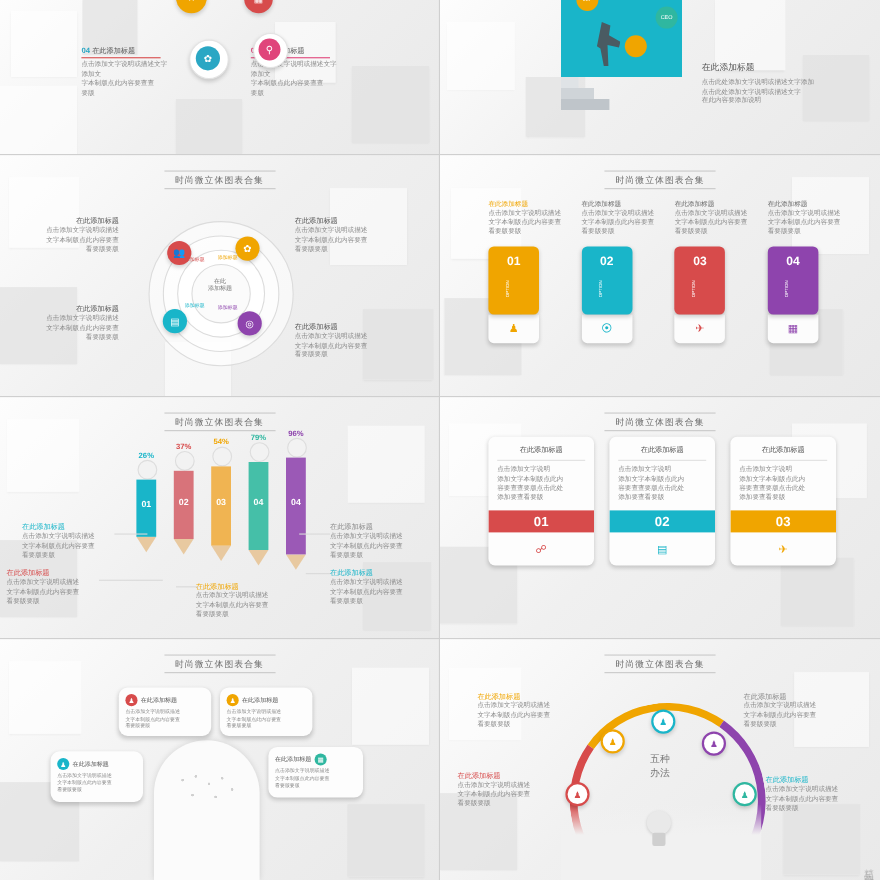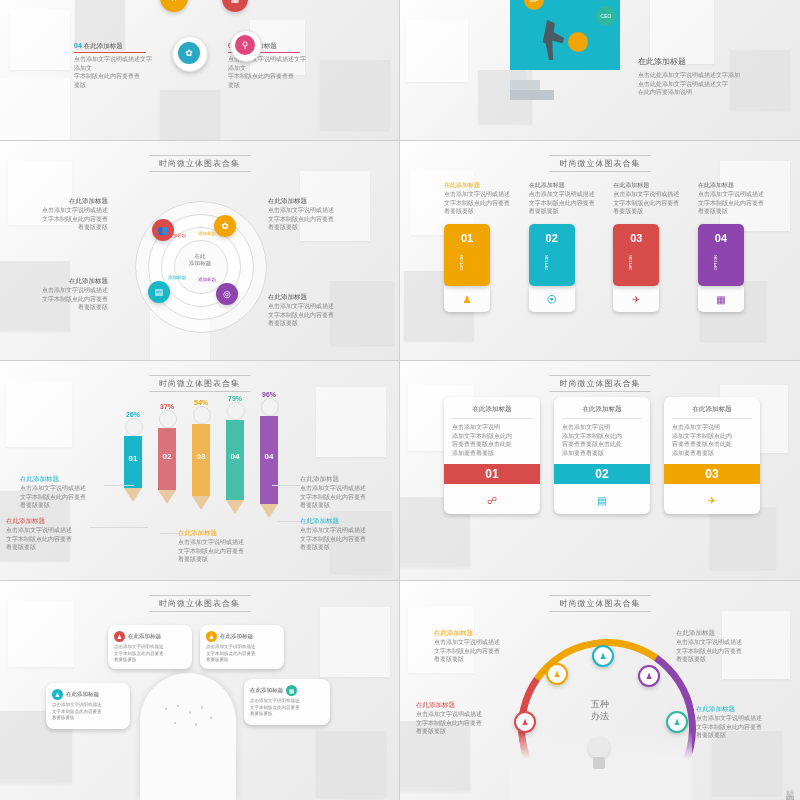--- a/index.html
+++ b/index.html
@@ -467,21 +467,21 @@
     <div class="bgsq d" style="left:312px;top:150px;width:70px;height:64px;"></div>
 
     <div class="stitle">时尚微立体图表合集</div>
 
     <div style="position:absolute;left:118px;top:58px;width:164px;height:164px;border-radius:50%;
                 border:7px solid transparent;
                 border-top-color:#f0a500;border-left-color:#d74b4b;border-right-color:#8e44ad;
                 transform:rotate(-10deg);"></div>
     <div style="position:absolute;left:110px;top:150px;width:182px;height:70px;background:linear-gradient(180deg,rgba(243,243,243,0) 0%,#f1f1f1 40%);"></div>
 
-    <div style="position:absolute;left:170px;top:118px;width:60px;text-align:center;font-size:9px;color:#777;white-space:pre-line;line-height:1.3;">五种
+    <div style="position:absolute;left:170px;top:104px;width:60px;text-align:center;font-size:9px;color:#777;white-space:pre-line;line-height:1.3;">五种
 办法</div>
 
     <div class="circle shadowed ic" style="position:absolute;left:114px;top:130px;width:18px;height:18px;background:#fff;border:2px solid #d74b4b;color:#d74b4b;font-size:8px;">♟</div>
     <div class="circle shadowed ic" style="position:absolute;left:146px;top:82px;width:18px;height:18px;background:#fff;border:2px solid #f0a500;color:#f0a500;font-size:8px;">♟</div>
     <div class="circle shadowed ic" style="position:absolute;left:192px;top:64px;width:18px;height:18px;background:#fff;border:2px solid #19b5c9;color:#19b5c9;font-size:8px;">♟</div>
     <div class="circle shadowed ic" style="position:absolute;left:238px;top:84px;width:18px;height:18px;background:#fff;border:2px solid #8e44ad;color:#8e44ad;font-size:8px;">♟</div>
     <div class="circle shadowed ic" style="position:absolute;left:266px;top:130px;width:18px;height:18px;background:#fff;border:2px solid #2fb7a0;color:#2fb7a0;font-size:8px;">♟</div>
 
     <div class="circle" style="position:absolute;left:188px;top:156px;width:22px;height:22px;background:#e9e9e9;box-shadow:0 1px 3px rgba(0,0,0,0.15);"></div>
     <div style="position:absolute;left:193px;top:176px;width:12px;height:12px;background:#cfcfcf;border-radius:2px;"></div>

